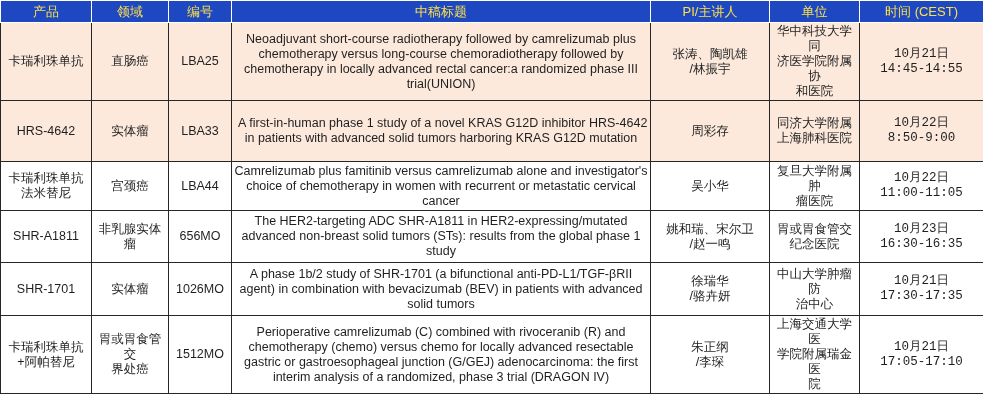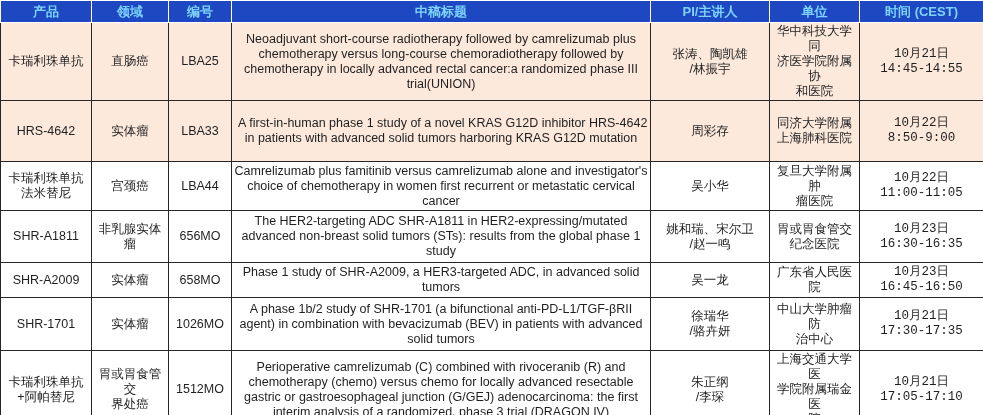--- a/index.html
+++ b/index.html
@@ -17,23 +17,23 @@
   col.c-product { width: 91px; }
   col.c-field   { width: 77px; }
   col.c-code    { width: 63px; }
   col.c-title   { width: 419px; }
   col.c-pi      { width: 119px; }
   col.c-inst    { width: 90px; }
   col.c-time    { width: 124px; }
 
   table.sched th {
     background: #1E48C2;
-    color: #7dd3fc;
+    color: #fde047;
     font-size: 13px;
-    font-weight: bold;
+    font-weight: normal;
     height: 21px;
     padding: 0 2px;
     border: 1.5px solid #ffffff;
     text-align: center;
     vertical-align: middle;
     white-space: nowrap;
     overflow: hidden;
   }
   table.sched td {
     border: 1px solid #262626;
@@ -114,48 +114,38 @@
         <td class="cell-pre cell-inst">同济大学附属
 上海肺科医院</td>
         <td class="cell-pre cell-time">10月22日
 8:50-9:00</td>
       </tr>
       <tr class="r2">
         <td class="cell-pre">卡瑞利珠单抗
 法米替尼</td>
         <td class="cell-pre cell-field">宫颈癌</td>
         <td>LBA44</td>
-        <td class="cell-title">Camrelizumab plus famitinib versus camrelizumab alone and investigator's choice of chemotherapy in women first recurrent or metastatic cervical cancer</td>
+        <td class="cell-title">Camrelizumab plus famitinib versus camrelizumab alone and investigator's choice of chemotherapy in women with recurrent or metastatic cervical cancer</td>
         <td class="cell-pre">吴小华</td>
         <td class="cell-pre cell-inst">复旦大学附属肿
 瘤医院</td>
         <td class="cell-pre cell-time">10月22日
 11:00-11:05</td>
       </tr>
       <tr class="r3">
         <td class="cell-pre">SHR-A1811</td>
         <td class="cell-pre cell-field">非乳腺实体瘤</td>
         <td>656MO</td>
         <td class="cell-title">The HER2-targeting ADC SHR-A1811 in HER2-expressing/mutated advanced non-breast solid tumors (STs): results from the global phase 1 study</td>
         <td class="cell-pre">姚和瑞、宋尔卫
 /赵一鸣</td>
         <td class="cell-pre cell-inst">胃或胃食管交
 纪念医院</td>
         <td class="cell-pre cell-time">10月23日
 16:30-16:35</td>
-      </tr>
-      <tr class="r4">
-        <td class="cell-pre">SHR-A2009</td>
-        <td class="cell-pre cell-field">实体瘤</td>
-        <td>658MO</td>
-        <td class="cell-title">Phase 1 study of SHR-A2009, a HER3-targeted ADC, in advanced solid tumors</td>
-        <td class="cell-pre">吴一龙</td>
-        <td class="cell-pre cell-inst">广东省人民医院</td>
-        <td class="cell-pre cell-time">10月23日
-16:45-16:50</td>
       </tr>
       <tr class="r5">
         <td class="cell-pre">SHR-1701</td>
         <td class="cell-pre cell-field">实体瘤</td>
         <td>1026MO</td>
         <td class="cell-title">A phase 1b/2 study of SHR-1701 (a bifunctional anti-PD-L1/TGF-βRII agent) in combination with bevacizumab (BEV) in patients with advanced solid tumors</td>
         <td class="cell-pre">徐瑞华
 /骆卉妍</td>
         <td class="cell-pre cell-inst">中山大学肿瘤防
 治中心</td>

